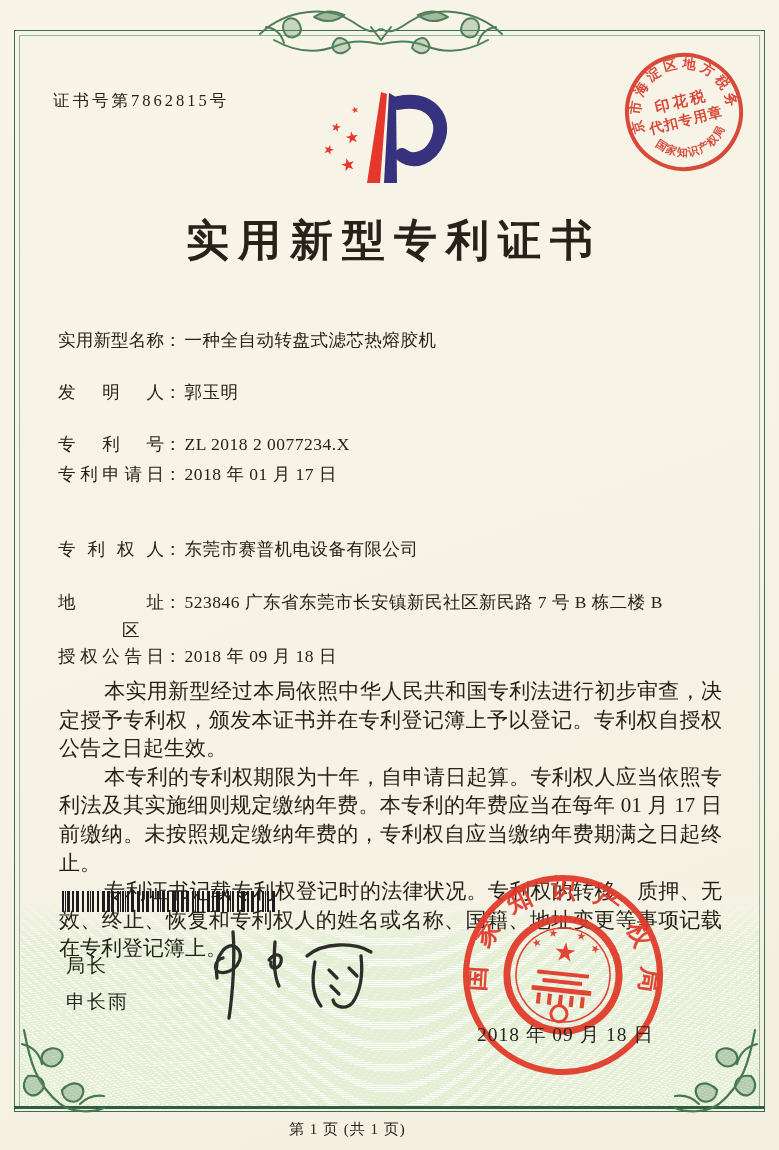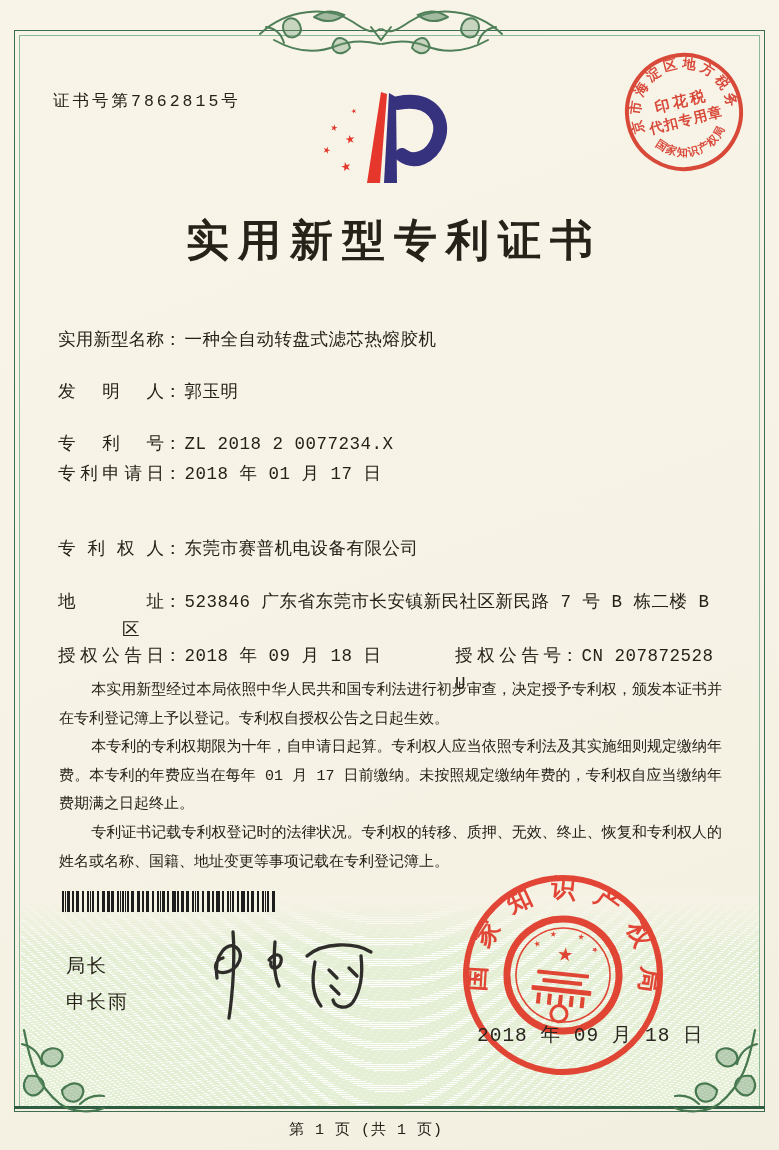--- a/index.html
+++ b/index.html
@@ -1,39 +1,39 @@
 <!DOCTYPE html>
 <html><head>
 <meta charset="utf-8">
 <style>
   html,body{margin:0;padding:0;background:#9a9a94;}
   .page{position:relative;width:779px;height:1150px;margin:0 auto;overflow:hidden;
         background:linear-gradient(160deg,#f8f4e8 0%,#f6f2e5 55%,#f3efe0 100%);
-        font-family:Liberation Mono, monospace;color:#262219;}
+        font-family:Liberation Serif, serif;color:#262219;}
   
   .frame-outer{position:absolute;left:14px;right:14px;top:30px;bottom:38px;border:1.7px solid #3d6d52;}
   .frame-inner{position:absolute;left:19px;right:19px;top:35px;bottom:43px;border:1px solid #8db79b;}
   .frame-bottom{position:absolute;left:14px;width:751px;top:1106px;height:3.4px;background:#2f5d42;}
   
   .band{position:absolute;left:20.5px;top:895px;width:738px;height:211px;background-color:#e4efd5;
         background-image:
           repeating-radial-gradient(1600px 480px at 50% 150%, rgba(255,255,255,.95) 0 1.3px, rgba(255,255,255,0) 1.3px 7px),
           repeating-radial-gradient(1200px 420px at 20% 160%, rgba(255,255,255,.35) 0 1px, rgba(255,255,255,0) 1px 9px);}
   .band-fade{position:absolute;left:20.5px;top:895px;width:738px;height:58px;
         background:linear-gradient(#f6f2e5 8%, rgba(246,242,229,0));}
   
   .cert-no{position:absolute;left:53px;top:90px;font-size:16.5px;letter-spacing:3px;}
   .title{position:absolute;left:0;top:212px;width:100%;text-align:center;font-size:43px;font-weight:700;
          letter-spacing:9px;padding-left:9px;box-sizing:border-box;}
   .frow{position:absolute;left:58px;width:670px;font-size:17.5px;line-height:28px;}
   .flabel{display:inline-block;width:106px;text-align:justify;text-align-last:justify;vertical-align:bottom;}
   .fvalue{margin-left:3px;letter-spacing:.5px;}
   .fwrap2{margin-left:64px;}
   .grant-no{position:absolute;left:397px;top:0;}
-  .body-text{position:absolute;left:59px;top:677px;width:663px;font-size:15px;line-height:28.6px;text-align:justify;}
+  .body-text{position:absolute;left:59px;top:677px;width:663px;font-size:21px;line-height:28.6px;text-align:justify;}
   .body-text p{margin:0;text-indent:2.15em;}
   .barcode{position:absolute;left:62px;top:891px;width:214px;height:21px;
       background-image:
         repeating-linear-gradient(90deg,#1d1d1d 0 2px,transparent 2px 5px),
         repeating-linear-gradient(90deg,#1d1d1d 0 1px,transparent 1px 7px),
         repeating-linear-gradient(90deg,transparent 0 3px,#1d1d1d 3px 4px,transparent 4px 11px);}
   .director-title{position:absolute;left:66px;top:953px;font-size:19px;letter-spacing:2px;}
   .director-name{position:absolute;left:66px;top:989px;font-size:19px;letter-spacing:2px;}
   .signature{position:absolute;left:203px;top:926px;}
   .seal{position:absolute;left:452px;top:864px;transform:rotate(6deg);}
@@ -141,23 +141,20 @@
   </div>
   <div class="frow" style="top:535px">
     <span class="flabel">专利权人</span><span>：</span><span class="fvalue">东莞市赛普机电设备有限公司</span>
   </div>
   <div class="frow" style="top:588px">
     <span class="flabel">地址</span><span>：</span><span class="fvalue">523846 广东省东莞市长安镇新民社区新民路 7 号 B 栋二楼 B</span>
     <div class="fwrap2">区</div>
   </div>
   <div class="frow" style="top:642px">
     <span class="flabel">授权公告日</span><span>：</span><span class="fvalue">2018 年 09 月 18 日</span>
-    <span class="grant-no" style="position:absolute">
-      <span class="flabel">授权公告号</span><span>：</span><span class="fvalue">CN 207872528 U</span>
-    </span>
   </div>
 
   <div class="body-text">
     <p>本实用新型经过本局依照中华人民共和国专利法进行初步审查，决定授予专利权，颁发本证书并在专利登记簿上予以登记。专利权自授权公告之日起生效。</p>
     <p>本专利的专利权期限为十年，自申请日起算。专利权人应当依照专利法及其实施细则规定缴纳年费。本专利的年费应当在每年 01 月 17 日前缴纳。未按照规定缴纳年费的，专利权自应当缴纳年费期满之日起终止。</p>
     <p>专利证书记载专利权登记时的法律状况。专利权的转移、质押、无效、终止、恢复和专利权人的姓名或名称、国籍、地址变更等事项记载在专利登记簿上。</p>
   </div>
 
   <div class="barcode"></div>
 

